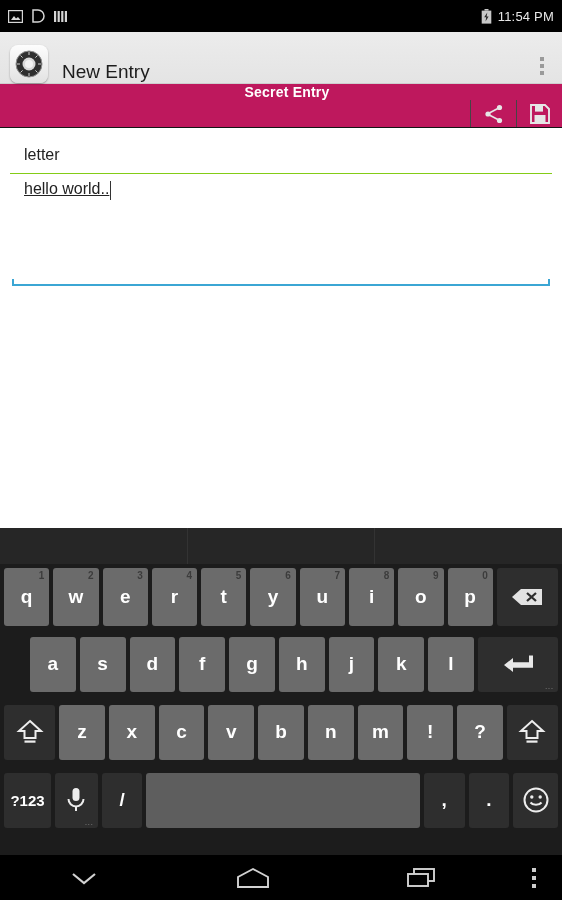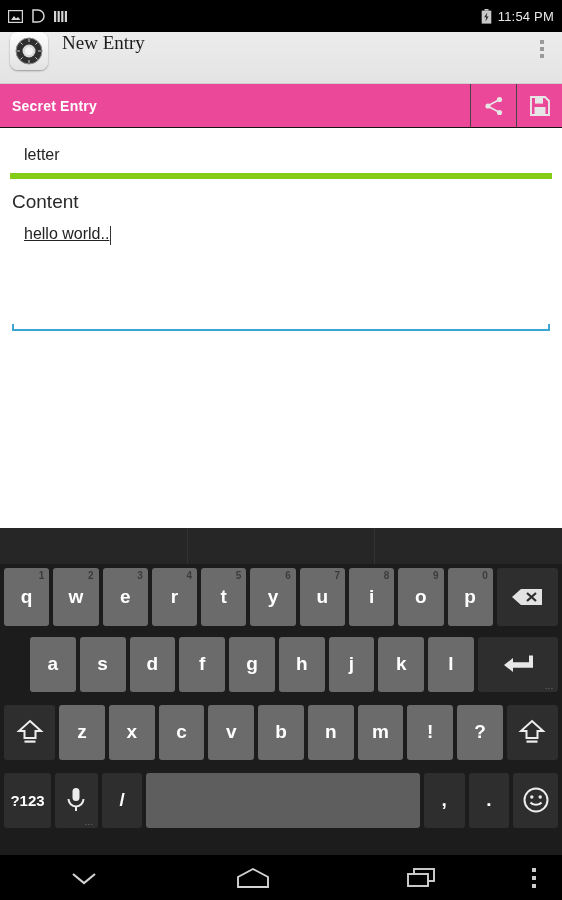--- a/index.html
+++ b/index.html
@@ -16,56 +16,55 @@
     height: 24px; background:#000; display:flex; align-items:center;
     padding: 16px 8px; position:relative;
   }
   .sb-left { display:flex; align-items:center; gap:9px; }
   .sb-right { margin-left:auto; display:flex; align-items:center; gap:6px; }
   .sb-time { color:#e8e8e8; font-size:13px; letter-spacing:.2px; }
   .sb-icon { display:block; }
 
   
   .appbar {
-    height: 52px; background:#e8e8e8; display:flex; align-items:flex-start;
+    height: 52px; background:#e8e8e8; display:flex; align-items:flex-end;
     padding-left:10px; padding-right:8px;
     border-bottom:1px solid #cfcfcf;
     background-image: linear-gradient(to bottom, #ececec 0%, #e4e4e4 100%);
-    font-family: Liberation Serif, serif;
   }
   .app-icon {
     width:38px; height:38px; border-radius:8px;
     background: linear-gradient(to bottom, #fdfdfd, #e2e2e2);
     box-shadow: 0 1px 2px rgba(0,0,0,.35);
     display:flex; align-items:center; justify-content:center;
     flex:0 0 auto;
   }
   .appbar-title {
     margin-left:14px; font-size:19px; color:#1d1d1d; font-weight:400;
   }
   .overflow-dots-light { margin-left:auto; display:flex; flex-direction:column; gap:3px; padding:8px 10px; }
   .overflow-dots-light i { width:4px; height:4px; background:#9a9a9a; display:block; }
 
   
   .actionbar {
-    height:44px; background:#ec4899; display:flex; align-items:center;
-    padding-left:12px; border-bottom:1px solid #151515;
+    height:44px; background:#be185d; display:flex; align-items:center;
+    padding-left:12px; border-bottom:1px solid #151515;flex-direction:column;
   }
   .actionbar-title { color:#fff; font-size:14px; font-weight:bold; letter-spacing:.2px; }
   .ab-actions { margin-left:auto; display:flex; height:100%; }
   .ab-btn {
     width:46px; height:100%; display:flex; align-items:center; justify-content:center;
     border-left:1px solid #454545;
   }
 
   
   .form { background:#fff; padding: 12px 10px 0 10px; height: 404px; position:relative; }
   .field-label { font-size:19px; color:#2a2a2a; padding: 4px 2px 6px 2px; }
   .field-underline-gray {
-    border-bottom:6px solid #84cc16;
+    border-bottom:1px solid #84cc16;
   }
   .field-value {
     font-size:16px; color:#222; padding: 6px 0 9px 14px;
   }
   .content-box {
     position:relative; min-height:112px;
   }
   .content-text { font-size:16px; color:#222; padding: 6px 0 0 14px; display:flex; align-items:flex-start;text-decoration:underline; }
   .caret { display:inline-block; width:1px; height:19px; background:#333; margin-left:1px; position:relative; top:1px; }
   .focus-underline {
@@ -191,21 +190,20 @@
         </svg>
       </div>
     </div>
   </div>
 
   <div class="form">
     <div class="field-underline-gray">
       <div class="field-value">letter</div>
     </div>
 
-    <div class="field-label" style="padding-top:12px;">Content</div>
     <div class="content-box">
       <div class="content-text">
         <span>hello world..</span>
         <span class="caret"></span>
       </div>
       <div class="focus-underline"></div>
     </div>
   </div>
 
   <div class="keyboard">

